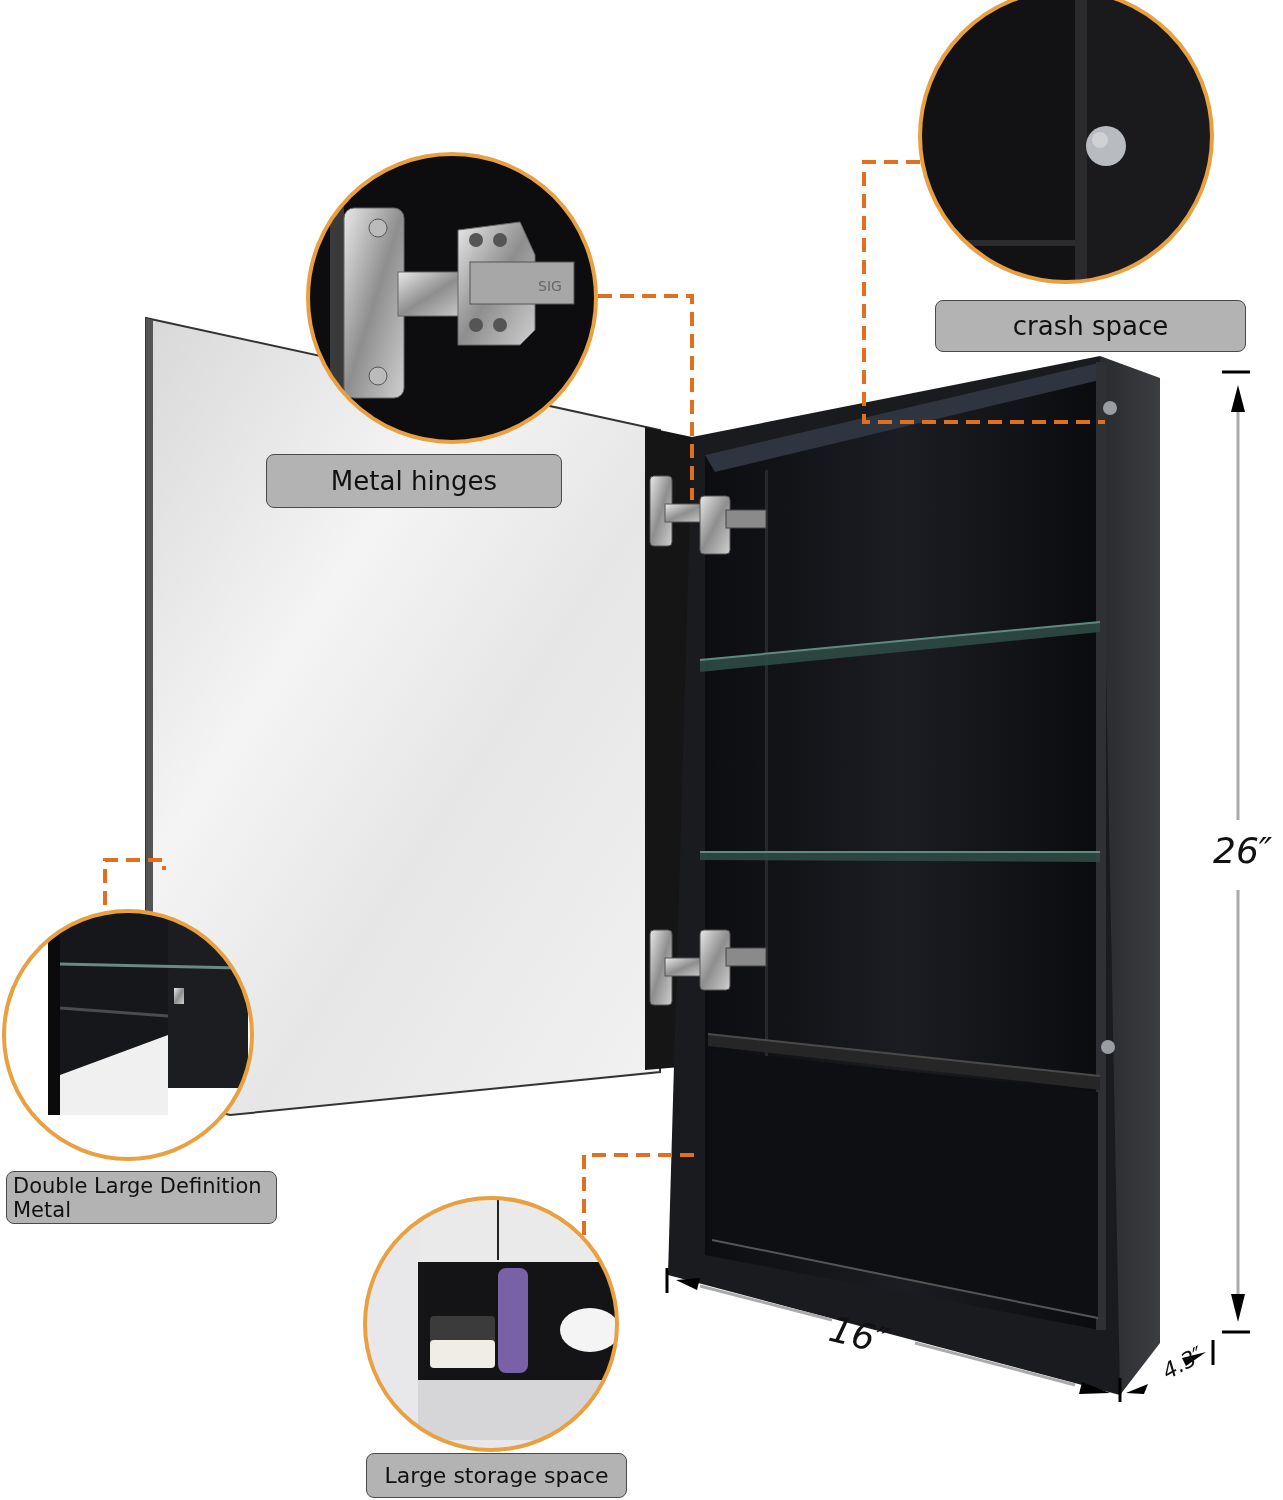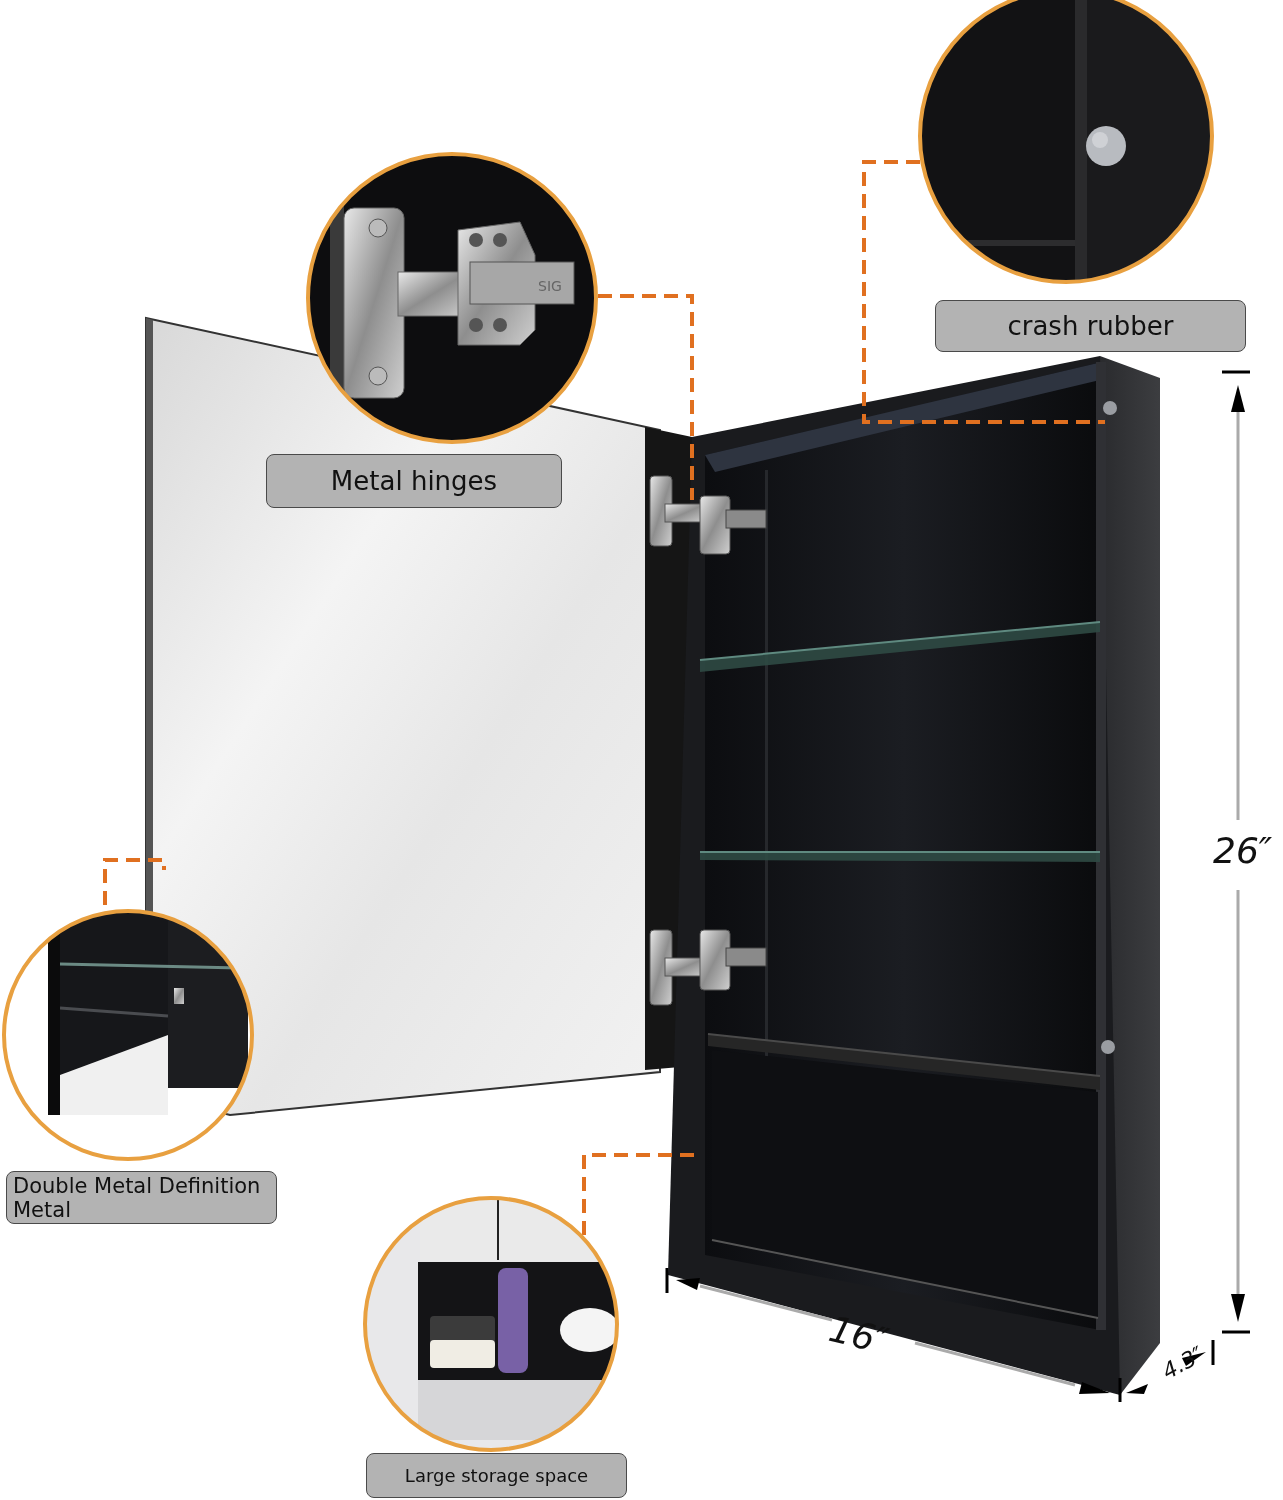--- a/index.html
+++ b/index.html
@@ -11,21 +11,21 @@
       border: 1.5px solid #4a4a4a;
       border-radius: 8px;
       color: #111;
       box-sizing: border-box;
       display: flex; align-items: center; justify-content: center;
       font-family: "DejaVu Sans", sans-serif;
     }
     .label.crash { left: 935px; top: 300px; width: 311px; height: 52px; font-size: 26px; }
     .label.hinges { left: 266px; top: 454px; width: 296px; height: 54px; font-size: 26px; }
     .label.mirror { left: 6px; top: 1171px; width: 271px; height: 53px; font-size: 21px; line-height: 24px; justify-content: flex-start; padding-left: 6px; text-align: left; }
-    .label.storage { left: 366px; top: 1453px; width: 261px; height: 45px; font-size: 18px; }
+    .label.storage { left: 366px; top: 1453px; width: 261px; height: 45px; font-size: 22px; }
     .dim {
       position: absolute; color: #111; font-family: "DejaVu Sans", sans-serif; font-style: italic;
     }
     .dim.h { left: 1213px; top: 830px; font-size: 36px; }
     .dim.w { left: 835px; top: 1308px; font-size: 36px; transform: rotate(14deg); transform-origin: left top; }
     .dim.d { left: 1158px; top: 1362px; font-size: 22px; transform: rotate(-28deg); transform-origin: left top; }
   </style>
 </head>
 <body>
 
@@ -197,28 +197,28 @@
     <line x1="1120" y1="1378" x2="1120" y2="1402" stroke="#000" stroke-width="3"></line>
   </g>
   <g>
     <polygon points="1126,1393 1148,1384 1144,1394" fill="#000"></polygon>
     <polygon points="1206,1352 1182,1358 1186,1366" fill="#000"></polygon>
     <line x1="1213" y1="1340" x2="1213" y2="1365" stroke="#000" stroke-width="3"></line>
   </g>
 </svg>
 
 <div class="label crash">
-  <span>crash rubber</span>
+  <span>crash space</span>
 </div>
 <div class="label hinges">
   <span>Metal hinges</span>
 </div>
 <div class="label mirror">
   <div>
-    <div>Double Metal Definition</div>
+    <div>Double Large Definition</div>
     <div>Metal</div>
   </div>
 </div>
 <div class="label storage">
   <span>Large storage space</span>
 </div>
 
 <div class="dim h">26″</div>
 <div class="dim w">16″</div>
 <div class="dim d">4.3″</div>

